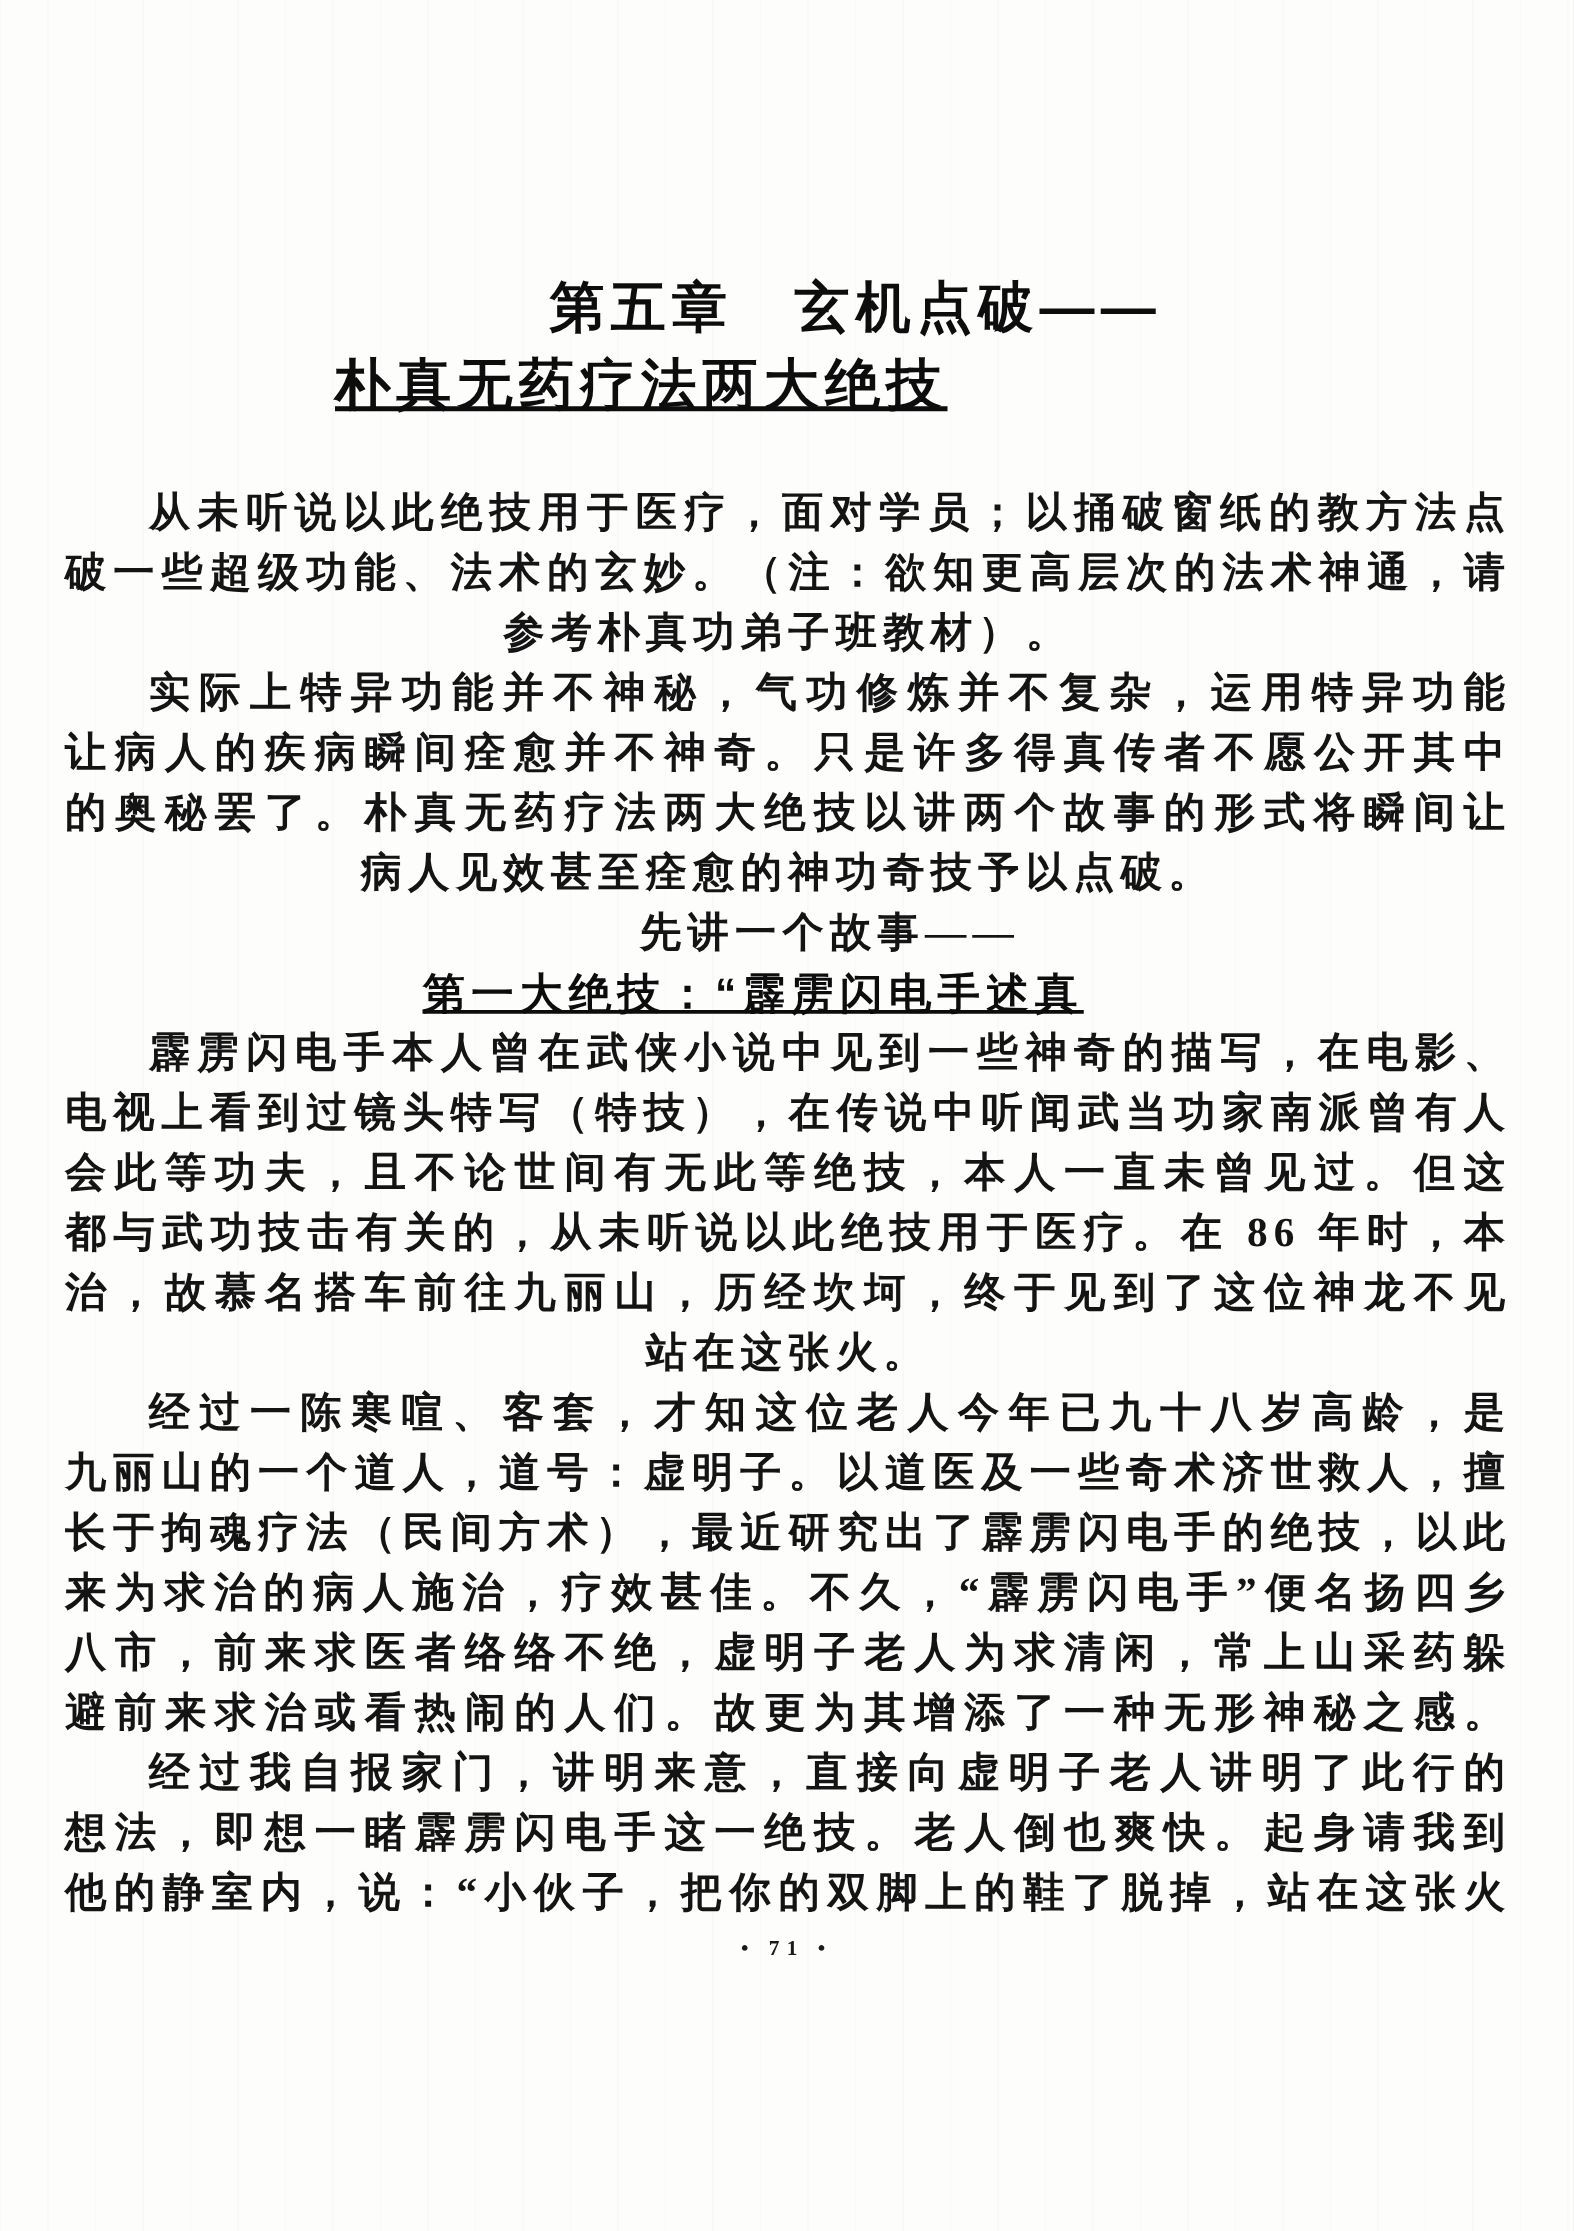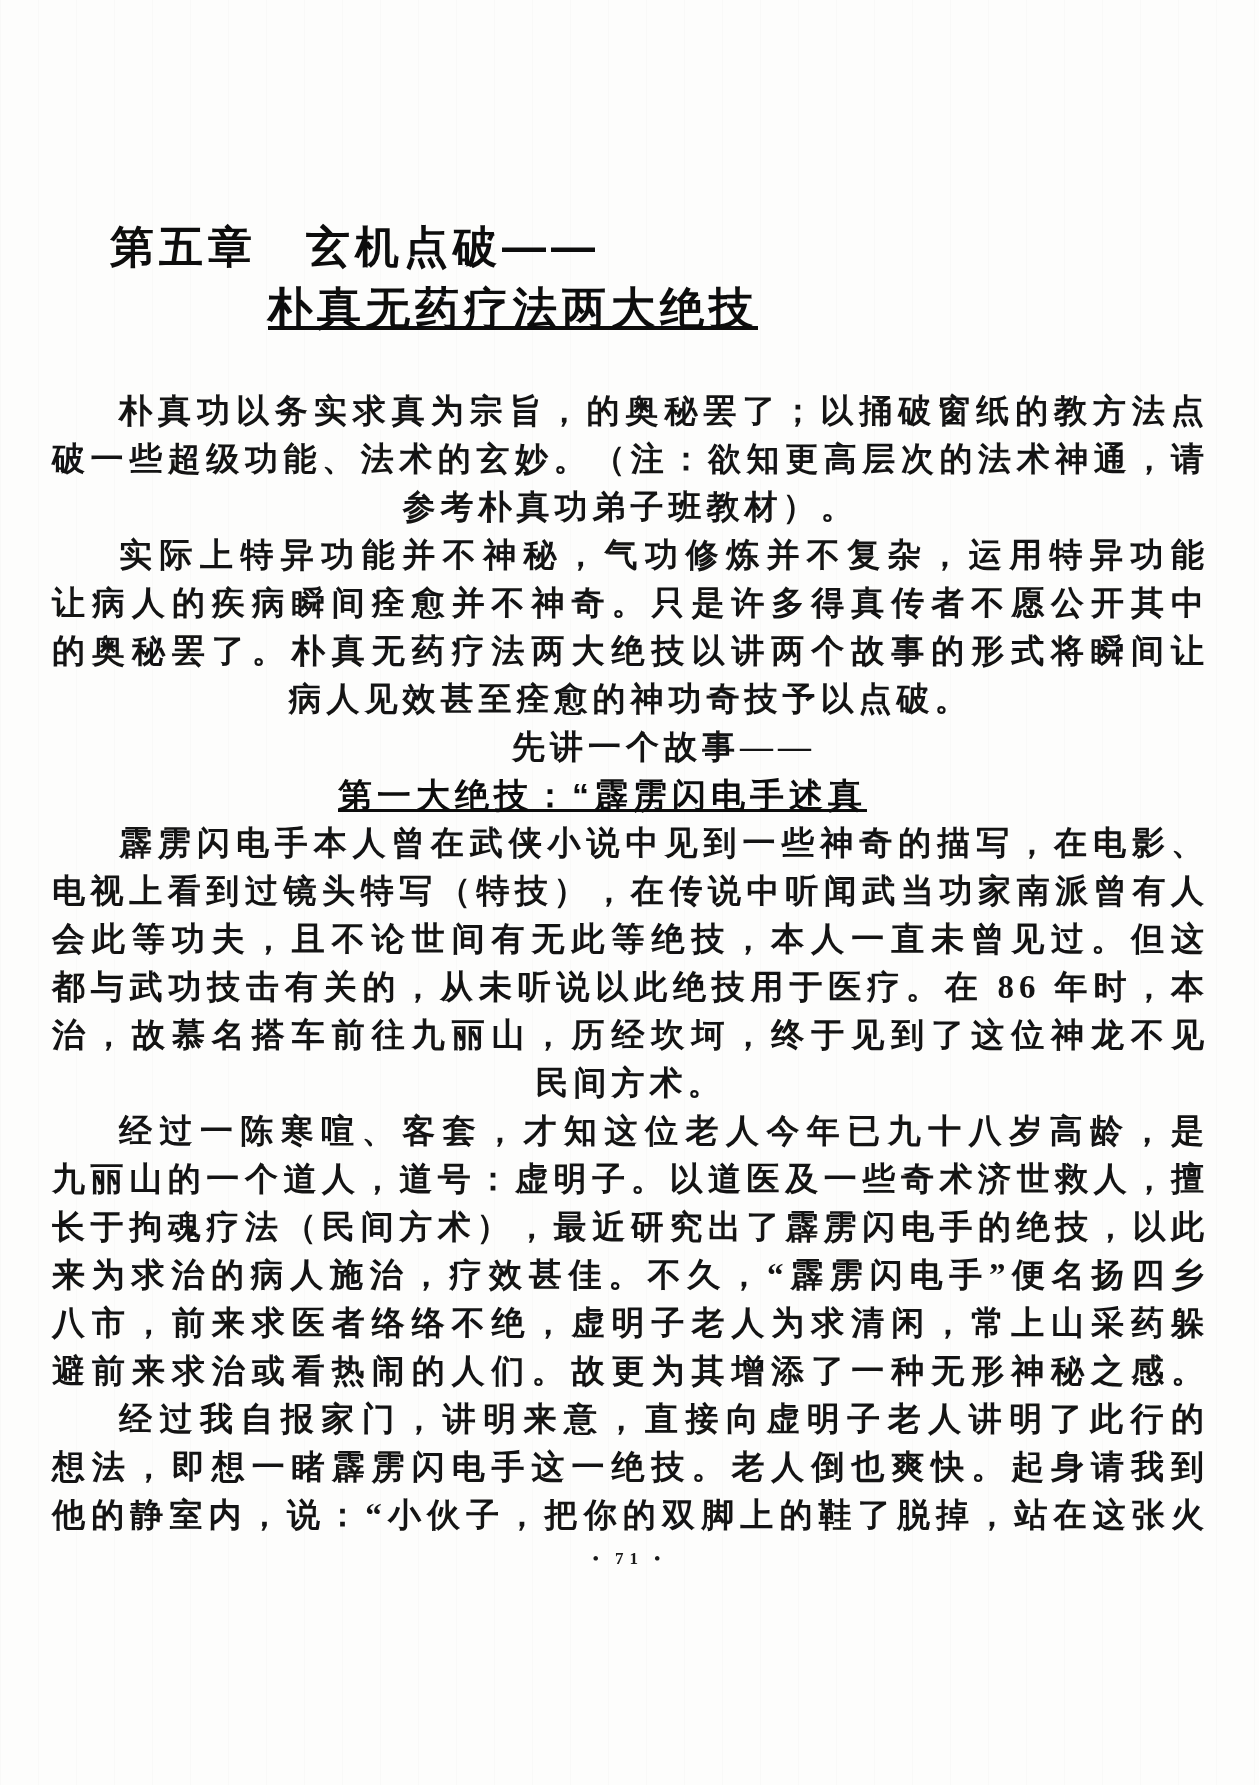--- a/index.html
+++ b/index.html
@@ -18,21 +18,21 @@
     padding-top:225px;
   }
   .title-line{
     font-family:"Liberation Sans","DejaVu Sans",sans-serif;
     font-weight:900;
     font-size:44px;
     line-height:1;
     letter-spacing:5px;
     color:#0d0d0d;
   }
-  .title-1{margin-left:110px;}
+  .title-1{margin-left:110px;text-align:center;}
   .title-2{margin-left:268px;margin-top:17px;text-decoration:underline;}
   .body-block{
     margin:57px 50px 0 52px;
   }
   .line{
     height:48px;
     line-height:48px;
     font-size:33px;
     font-weight:600;
     letter-spacing:5px;
@@ -67,37 +67,37 @@
 </style>
 </head>
 <body>
 
 <div class="page">
 
   <div class="title-line title-1">第五章　玄机点破——</div>
   <div class="title-line title-2">朴真无药疗法两大绝技</div>
 
   <div class="body-block">
-    <div class="line justify indent">朴真功以务实求真为宗旨，的奥秘罢了；以捅破窗纸的教方法点</div>
+    <div class="line justify indent">从未听说以此绝技用于医疗，面对学员；以捅破窗纸的教方法点</div>
     <div class="line justify">破一些超级功能、法术的玄妙。（注：欲知更高层次的法术神通，请</div>
     <div class="line">参考朴真功弟子班教材）。</div>
     <div class="line justify indent">实际上特异功能并不神秘，气功修炼并不复杂，运用特异功能</div>
     <div class="line justify">让病人的疾病瞬间痊愈并不神奇。只是许多得真传者不愿公开其中</div>
     <div class="line justify">的奥秘罢了。朴真无药疗法两大绝技以讲两个故事的形式将瞬间让</div>
     <div class="line">病人见效甚至痊愈的神功奇技予以点破。</div>
     <div class="line indent">先讲一个故事——</div>
 
     <div class="line heading">第一大绝技：“霹雳闪电手述真</div>
 
     <div class="line justify indent">霹雳闪电手本人曾在武侠小说中见到一些神奇的描写，在电影、</div>
     <div class="line justify">电视上看到过镜头特写（特技），在传说中听闻武当功家南派曾有人</div>
     <div class="line justify">会此等功夫，且不论世间有无此等绝技，本人一直未曾见过。但这</div>
     <div class="line justify">都与武功技击有关的，从未听说以此绝技用于医疗。在 86 年时，本</div>
     <div class="line justify">治，故慕名搭车前往九丽山，历经坎坷，终于见到了这位神龙不见</div>
-    <div class="line">民间方术。</div>
+    <div class="line">站在这张火。</div>
     <div class="line justify indent">经过一陈寒喧、客套，才知这位老人今年已九十八岁高龄，是</div>
     <div class="line justify">九丽山的一个道人，道号：虚明子。以道医及一些奇术济世救人，擅</div>
     <div class="line justify">长于拘魂疗法（民间方术），最近研究出了霹雳闪电手的绝技，以此</div>
     <div class="line justify">来为求治的病人施治，疗效甚佳。不久，“霹雳闪电手”便名扬四乡</div>
     <div class="line justify">八市，前来求医者络络不绝，虚明子老人为求清闲，常上山采药躲</div>
     <div class="line justify">避前来求治或看热闹的人们。故更为其增添了一种无形神秘之感。</div>
     <div class="line justify indent">经过我自报家门，讲明来意，直接向虚明子老人讲明了此行的</div>
     <div class="line justify">想法，即想一睹霹雳闪电手这一绝技。老人倒也爽快。起身请我到</div>
     <div class="line justify">他的静室内，说：“小伙子，把你的双脚上的鞋了脱掉，站在这张火</div>
   </div>

